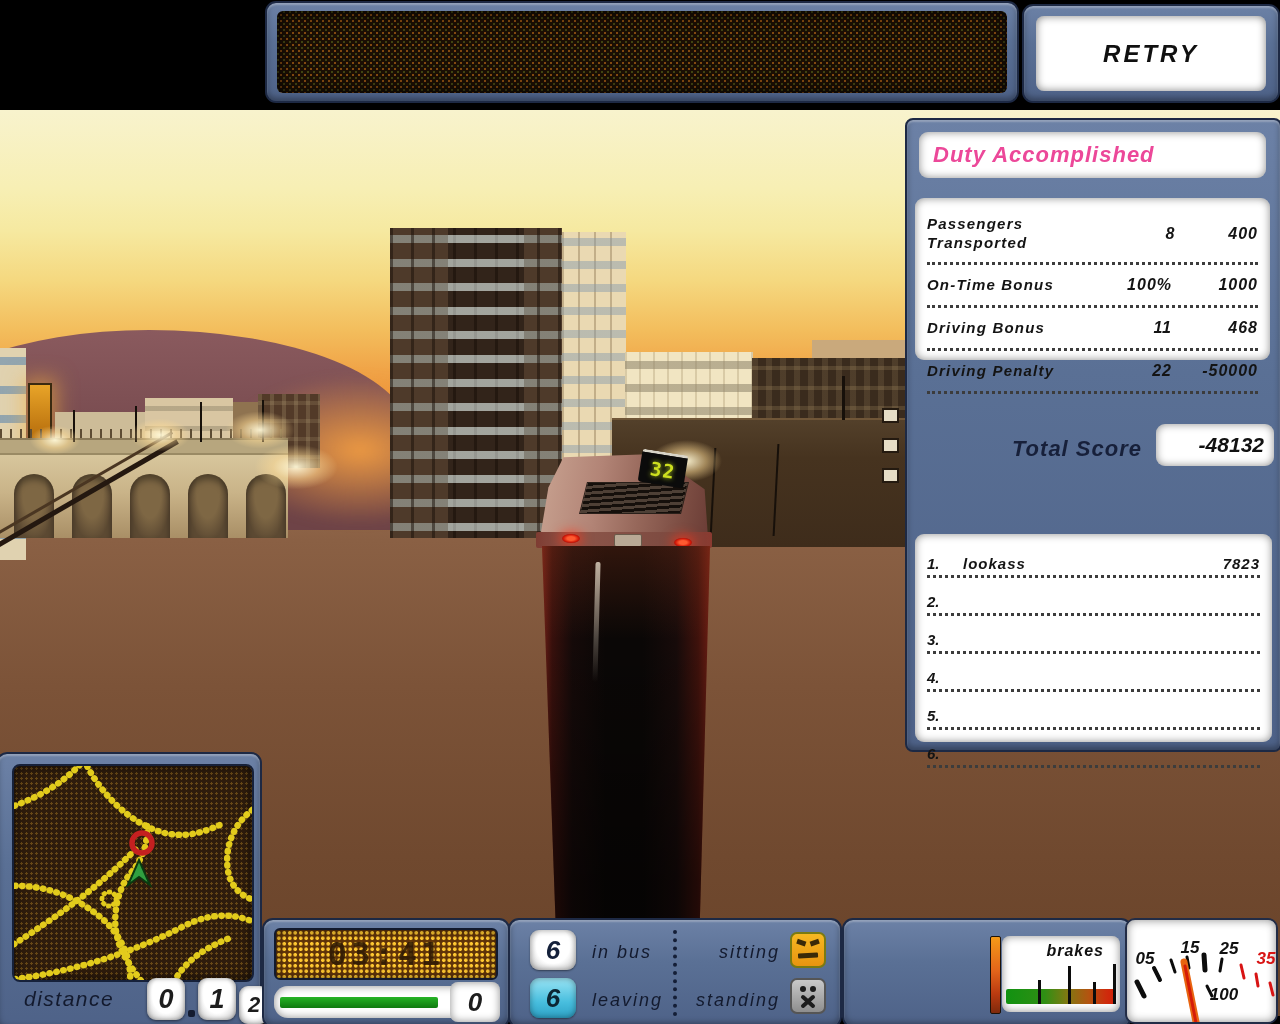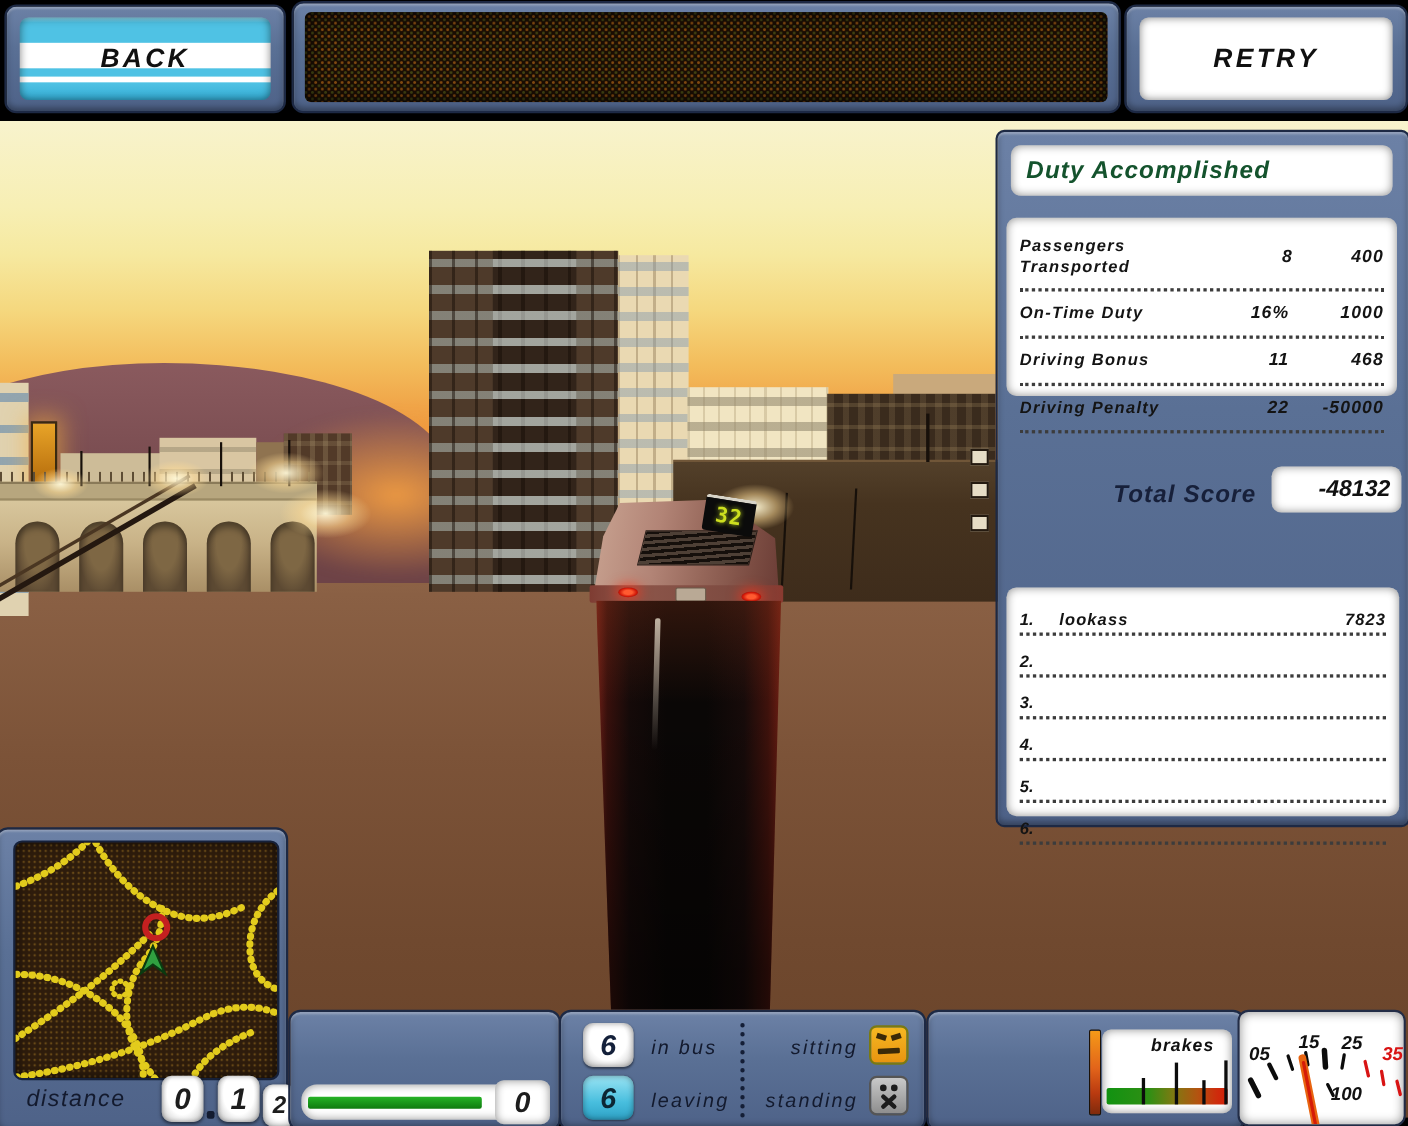--- a/index.html
+++ b/index.html
@@ -204,48 +204,43 @@
       <div class="tail" style="left:146px;top:92px;"></div>
       <div class="plate"></div>
       <div class="bus-body"></div>
       <div class="streak"></div>
     </div>
   </div>
 
   <div class="abs" style="left:256px;top:1016px;width:1024px;height:8px;background:#000;z-index:6;"></div>
 
   <div class="abs" style="left:0;top:0;width:1280px;height:110px;background:#000;z-index:10;"></div>
-  <div class="frame" style="left:4px;top:4px;width:252px;height:95px;z-index:11;">
-    <div class="btn-inner btn-cyan">
-      <span>BACK</span>
-    </div>
-  </div>
   <div class="frame" style="left:265px;top:1px;width:750px;height:98px;z-index:11;">
     <div class="led-marquee"></div>
   </div>
   <div class="frame" style="left:1022px;top:4px;width:254px;height:95px;z-index:11;">
     <div class="btn-inner btn-white">
       <span>RETRY</span>
     </div>
   </div>
 
   <div class="frame" style="left:905px;top:118px;width:373px;height:630px;border-radius:8px;z-index:10;">
     <div class="wbox" style="position:absolute;left:12px;top:12px;width:347px;height:46px;display:flex;align-items:center;padding-left:14px;box-sizing:border-box;">
-      <span style="font:italic bold 22px 'Liberation Sans',sans-serif;color:#14532d;letter-spacing:1px;text-align:center;">Duty Accomplished</span>
+      <span style="font:italic bold 22px 'Liberation Sans',sans-serif;color:#ec4899;letter-spacing:1px;text-align:center;">Duty Accomplished</span>
     </div>
 
     <div class="wbox" style="position:absolute;left:8px;top:78px;width:355px;height:162px;box-sizing:border-box;padding:8px 12px 0;">
       <div class="stat-row" style="min-height:52px;">
         <div class="stat-label">Passengers Transported</div>
         <div class="stat-count">8</div>
         <div class="stat-points">400</div>
       </div>
       <div class="stat-row">
-        <div class="stat-label">On-Time Duty</div>
-        <div class="stat-count">16%</div>
+        <div class="stat-label">On-Time Bonus</div>
+        <div class="stat-count">100%</div>
         <div class="stat-points">1000</div>
       </div>
       <div class="stat-row">
         <div class="stat-label">Driving Bonus</div>
         <div class="stat-count">11</div>
         <div class="stat-points">468</div>
       </div>
       <div class="stat-row">
         <div class="stat-label">Driving Penalty</div>
         <div class="stat-count">22</div>
@@ -317,20 +312,24 @@
     <div style="position:absolute;left:190px;top:256px;width:7px;height:7px;background:#141c30;border-radius:2px;"></div>
     <div class="odo" style="left:200px;top:224px;width:38px;height:42px;">
       <span>1</span>
     </div>
     <div class="odo" style="left:241px;top:232px;width:30px;height:38px;font-size:22px;">
       <span>2</span>
     </div>
   </div>
 
   <div class="frame" style="left:262px;top:918px;width:244px;height:106px;z-index:10;">
+    <div class="led-lit" style="position:absolute;left:10px;top:8px;width:224px;height:52px;border-radius:6px;border:2px solid #121a2e;
+                display:flex;align-items:center;justify-content:center;box-sizing:border-box;">
+      <span style="font:bold 32px 'DejaVu Sans Mono',monospace;color:rgba(48,26,5,.88);letter-spacing:4px;">03:41</span>
+    </div>
     <div class="wbox" style="position:absolute;left:10px;top:66px;width:224px;height:32px;border-radius:14px;">
       <div style="position:absolute;left:6px;top:11px;width:158px;height:11px;border-radius:2px;
                   background:linear-gradient(180deg,#25b325,#0f7a0f);"></div>
       <div class="wbox" style="position:absolute;right:-2px;top:-4px;width:50px;height:40px;border-radius:8px;display:flex;align-items:center;justify-content:center;">
         <span style="font:italic bold 26px 'Liberation Sans',sans-serif;color:#1d1d1d;">0</span>
       </div>
     </div>
   </div>
 
   <div class="frame" style="left:508px;top:918px;width:330px;height:106px;z-index:10;">

